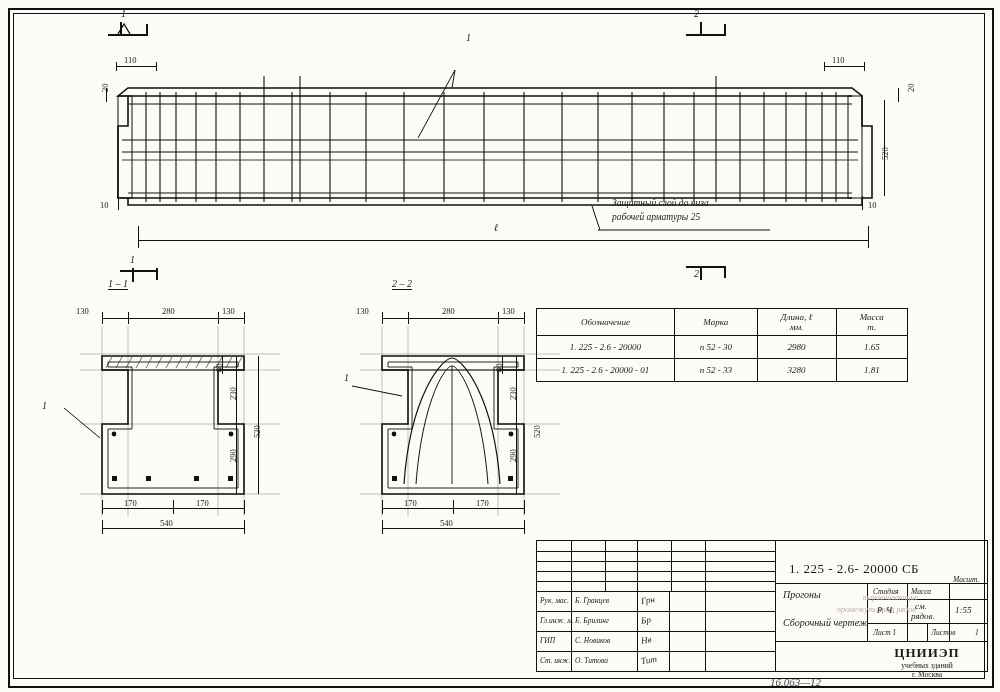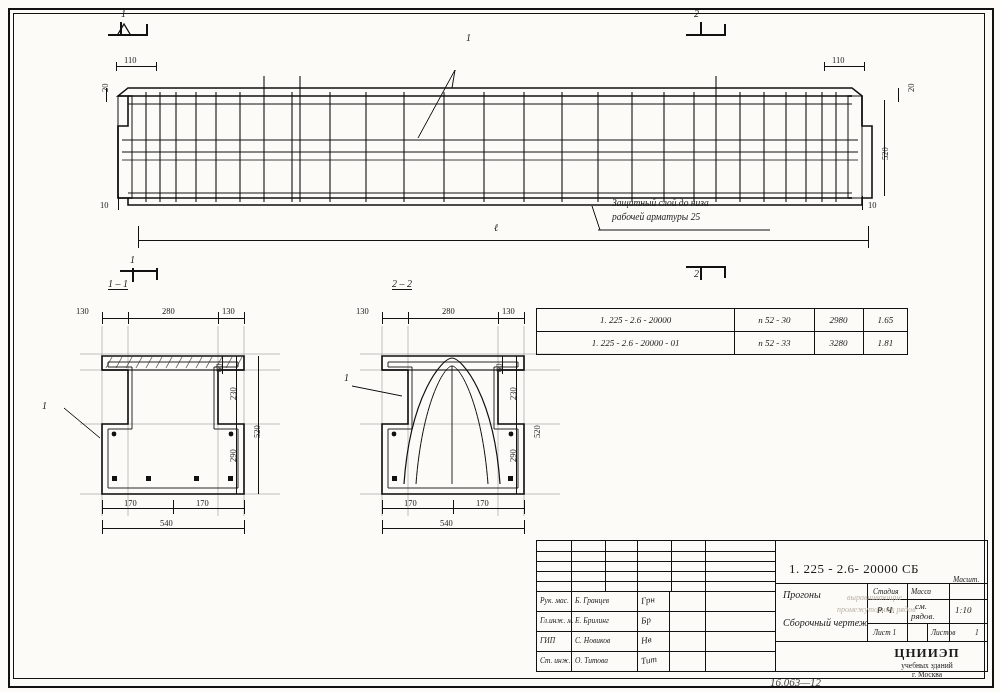--- a/index.html
+++ b/index.html
@@ -332,20 +332,32 @@
       <span class="dimtxt" style="left:476px;top:498px;">170</span>
       <div class="ln h" style="left:382px;top:528px;width:142px;"></div>
       <div class="ln v" style="left:382px;top:520px;height:14px;"></div>
       <div class="ln v" style="left:524px;top:520px;height:14px;"></div>
       <span class="dimtxt" style="left:440px;top:518px;">540</span>
     </div>
   </div>
 
   <table class="mtable">
     <tbody>
+        <tr>
+      <th style="width:140px;">Обозначение</th>
+      <th style="width:82px;">Марка</th>
+      <th style="width:78px;">
+        <span>Длина, ℓ</span><br>
+        <span>мм.</span>
+      </th>
+      <th style="width:70px;">
+        <span>Масса</span><br>
+        <span>т.</span>
+      </th>
+    </tr>
     <tr>
       <td>1. 225 - 2.6 - 20000</td>
       <td>п 52 - 30</td>
       <td>2980</td>
       <td>1.65</td>
     </tr>
     <tr>
       <td>1. 225 - 2.6 - 20000 - 01</td>
       <td>п 52 - 33</td>
       <td>3280</td>
@@ -378,31 +390,31 @@
     <div class="vv" style="left:330px;top:42px;height:58px;"></div>
     <div class="hh" style="left:330px;top:58px;width:120px;"></div>
     <div class="vv" style="left:370px;top:42px;height:58px;"></div>
     <div class="vv" style="left:412px;top:42px;height:58px;"></div>
     <div class="hh" style="left:330px;top:82px;width:120px;"></div>
     <div class="vv" style="left:390px;top:82px;height:18px;"></div>
 
     <span class="bigcode" style="left:252px;top:20px;">1. 225 - 2.6- 20000 СБ</span>
 
     <span class="title" style="left:246px;top:48px;">Прогоны</span>
-    <span class="ghost" style="left:310px;top:52px;">выравнивающие</span>
+    <span class="ghost" style="left:326px;top:52px;">выравнивающие</span>
     <span class="ghost" style="left:300px;top:64px;">промежуточных рядов</span>
     <span class="title" style="left:246px;top:76px;">Сборочный чертеж</span>
 
     <span class="stxt" style="left:336px;top:46px;">Стадия</span>
     <span class="stxt" style="left:374px;top:46px;">Масса</span>
     <span class="stxt" style="left:416px;top:34px;">Масшт.</span>
     <span class="stxt b" style="left:340px;top:64px;">Р. Ч.</span>
     <span class="stxt b" style="left:378px;top:60px;">см.</span>
     <span class="stxt b" style="left:374px;top:70px;">рядов.</span>
-    <span class="stxt b" style="left:418px;top:64px;">1:10</span>
+    <span class="stxt b" style="left:418px;top:64px;">1:55</span>
     <span class="stxt" style="left:336px;top:87px;">Лист 1</span>
     <span class="stxt" style="left:394px;top:87px;">Листов</span>
     <span class="stxt" style="left:438px;top:87px;">1</span>
 
     <div class="org" style="left:300px;top:104px;width:180px;">
       <span>ЦНИИЭП</span>
       <small>учебных зданий</small>
       <small>г. Москва</small>
     </div>
 

